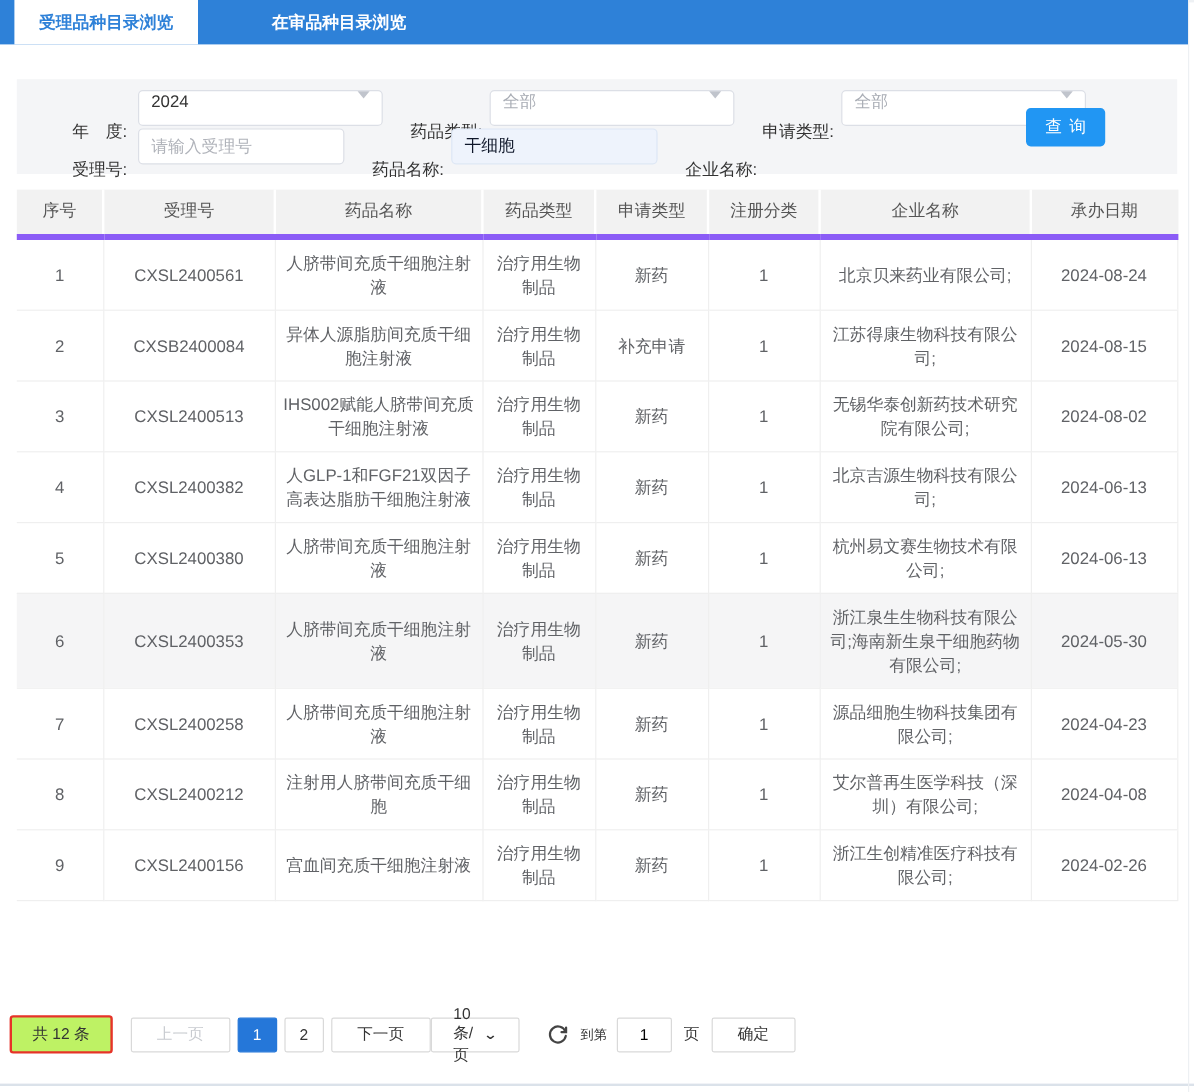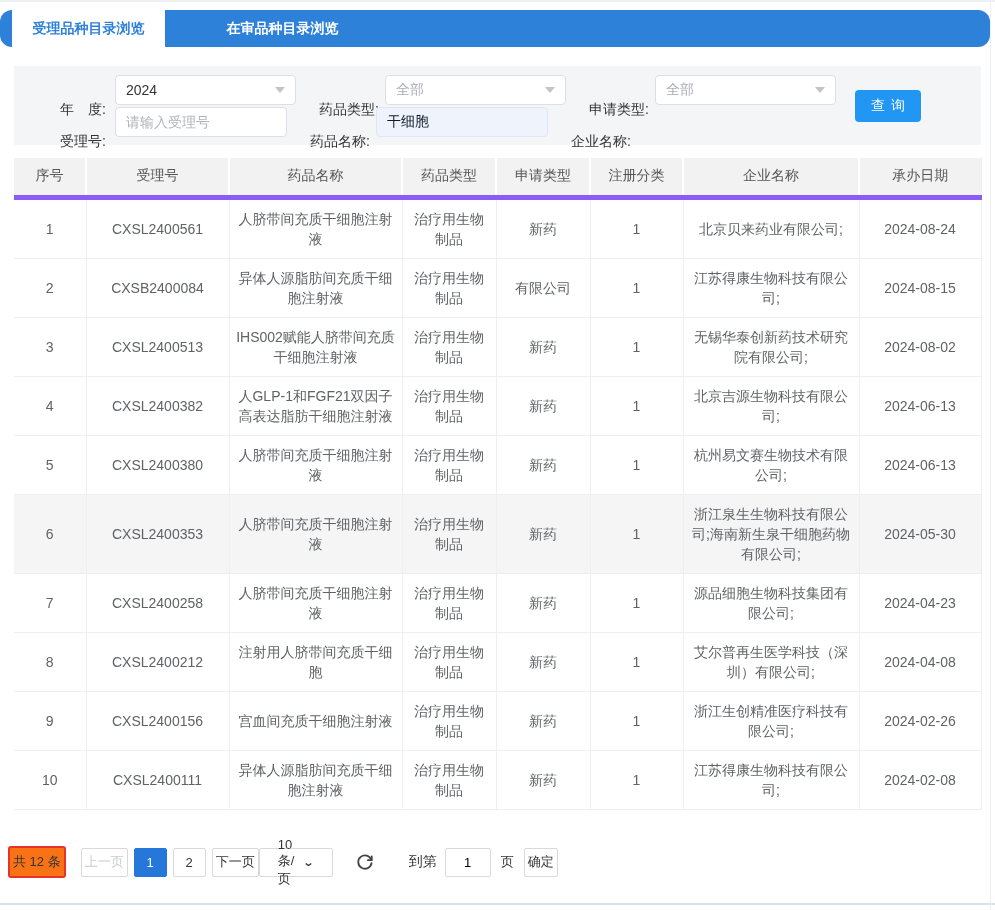--- a/index.html
+++ b/index.html
@@ -7,34 +7,34 @@
     --panel:#f4f5f7; --border:#dcdfe6; --cellborder:#efefef; --txt:#606266;
   }
   *{box-sizing:border-box; margin:0; padding:0;}
   html,body{width:995px; height:910px; background:#fff;
     font-family:"Liberation Sans","DejaVu Sans",sans-serif; color:#333;}
   .stage{position:relative; width:995px; height:910px; overflow:hidden; background:#fff;}
   .right-edge{position:absolute; top:0; bottom:0; left:990px; width:1px; background:#edf0f3;}
   .top-strip{position:absolute; top:0; left:0; width:995px; height:2px; background:#eef1f4;}
 
   
-  .tabbar{position:absolute; top:10px; left:0; width:990px; height:37px; background:var(--blue); display:flex;border-radius:12px;}
+  .tabbar{position:absolute; top:0; left:0; width:990px; height:37px; background:var(--blue); display:flex;}
   .tab{height:37px; display:flex; align-items:center; justify-content:center;
        font-size:14px; font-weight:bold; cursor:pointer;}
   .tab.active{background:#fff; color:var(--blue); width:153px; margin-left:12px;}
   .tab.inactive{color:#fff; width:155px;margin-left:40px;}
 
   
   .filters{position:absolute; top:66px; left:14px; width:967px; height:79px;
            background:var(--panel); padding-top:8px;}
   .frow{display:flex; align-items:center; height:32px; padding-left:34px;}
   .flabel{width:58px; text-align:right; font-size:14px; color:#333; margin-right:9px; white-space:nowrap;margin-top:40px;}
   .flabel.wide{width:72px; margin-left:11px; margin-right:6px;}
-  .fcontrol{width:181px; height:30px; background:#fff; border:1px solid var(--border);
-            border-radius:4px; display:flex; align-items:center; padding:0 10px; font-size:14px;}
+  .fcontrol{width:204px; height:30px; background:#fff; border:1px solid var(--border);
+            border-radius:4px; display:flex; align-items:flex-start; padding:0 10px; font-size:14px;}
   .fselect{justify-content:space-between; cursor:pointer;}
   .fselect .val{color:#333;}
   .fselect .val.muted{color:#a9adb5;}
   .chev{width:0; height:0; border-left:5px solid transparent; border-right:5px solid transparent;
         border-top:6px solid #c0c4cc;}
   input.ftext{width:172px; height:30px; border:1px solid var(--border); border-radius:4px;
         padding:0 10px; font-size:14px; color:#0f172a; outline:none;
         font-family:"Liberation Sans","DejaVu Sans",sans-serif;}
   input.ftext::placeholder{color:#b0b3ba;}
   input.ftext.filled{background:#eef3fc; border-color:#dde7f5;}
@@ -50,36 +50,36 @@
      border-right:2px solid #fff; border-bottom:5px solid #8b5cf6; text-align:center;}
   th:last-child{border-right:none;}
   td{border:1px solid var(--cellborder); color:var(--txt); text-align:center;
      padding:9px 6px; line-height:20px; background:#fff;}
   tr.hl td{background:#f5f5f6;}
   table, td{border-left:none; border-right:1px solid var(--cellborder);}
   td:last-child{border-right:none;}
 
   
   .pager{position:absolute; top:846px; left:8px; display:flex; align-items:center; font-size:13px;}
-  .total-badge{border:2px solid var(--red); border-radius:3px; padding:5px 3px;
-      color:#333; font-size:13px; background:#f97316; white-space:nowrap;}
+  .total-badge{border:2px solid var(--red); border-radius:3px; padding:5px 17px;
+      color:#333; font-size:13px; background:#bef264; white-space:nowrap;}
   .pbtn{height:29px; min-width:33px; border:1px solid #d9d9d9; background:#fff; border-radius:2px;
-      display:flex; align-items:center; justify-content:center; padding:0 3px;
+      display:flex; align-items:center; justify-content:center; padding:0 21px;
       font-size:13px; color:#333; cursor:pointer; margin-left:6px;
       font-family:"Liberation Sans","DejaVu Sans",sans-serif;}
   .pbtn.disabled{color:#c8cbd0; cursor:default;}
   .pbtn.num{padding:0; width:33px;}
   .pbtn.active{background:var(--page-blue); border-color:var(--page-blue); color:#fff;}
   .pbtn.first{margin-left:15px;}
   .psize{margin-left:0; height:29px; width:74px; border:1px solid #d9d9d9; border-radius:2px;
       background:#fff; display:flex; align-items:center; justify-content:space-between;
       padding:0 18px; font-size:13px; cursor:pointer;}
   .psize .vchev{font-size:11px; font-weight:bold; color:#333; transform:scaleX(1.3);}
   .refresh{margin-left:22px; width:22px; height:22px; cursor:pointer; display:flex; align-items:center;}
-  .goto-label{margin-left:32px; font-size:14px; color:#333;}
+  .goto-label{margin-left:7px; font-size:11px; color:#333;}
   input.goto{margin-left:8px; width:46px; height:29px; border:1px solid #d9d9d9; border-radius:2px;
       text-align:center; font-size:13px; outline:none;
       font-family:"Liberation Sans","DejaVu Sans",sans-serif;}
   .unit{margin-left:10px; font-size:13px; color:#333;}
   .confirm{margin-left:10px;}
 
   .bottom-line{position:absolute; top:903px; left:0; width:995px; height:2px; background:#dbe2ea;}
 </style>
 </head>
 <body>
@@ -153,21 +153,21 @@
           <td>新药</td>
           <td>1</td>
           <td>北京贝来药业有限公司;</td>
           <td>2024-08-24</td>
         </tr>
         <tr>
           <td>2</td>
           <td>CXSB2400084</td>
           <td>异体人源脂肪间充质干细胞注射液</td>
           <td>治疗用生物制品</td>
-          <td>有限公司</td>
+          <td>补充申请</td>
           <td>1</td>
           <td>江苏得康生物科技有限公司;</td>
           <td>2024-08-15</td>
         </tr>
         <tr>
           <td>3</td>
           <td>CXSL2400513</td>
           <td>IHS002赋能人脐带间充质干细胞注射液</td>
           <td>治疗用生物制品</td>
           <td>新药</td>
@@ -227,30 +227,20 @@
         </tr>
         <tr>
           <td>9</td>
           <td>CXSL2400156</td>
           <td>宫血间充质干细胞注射液</td>
           <td>治疗用生物制品</td>
           <td>新药</td>
           <td>1</td>
           <td>浙江生创精准医疗科技有限公司;</td>
           <td>2024-02-26</td>
-        </tr>
-        <tr>
-          <td>10</td>
-          <td>CXSL2400111</td>
-          <td>异体人源脂肪间充质干细胞注射液</td>
-          <td>治疗用生物制品</td>
-          <td>新药</td>
-          <td>1</td>
-          <td>江苏得康生物科技有限公司;</td>
-          <td>2024-02-08</td>
         </tr>
       </tbody>
     </table>
   </div>
 
   <div class="pager">
     <span class="total-badge">共 12 条</span>
     <button class="pbtn disabled first">上一页</button>
     <button class="pbtn num active">1</button>
     <button class="pbtn num">2</button>

